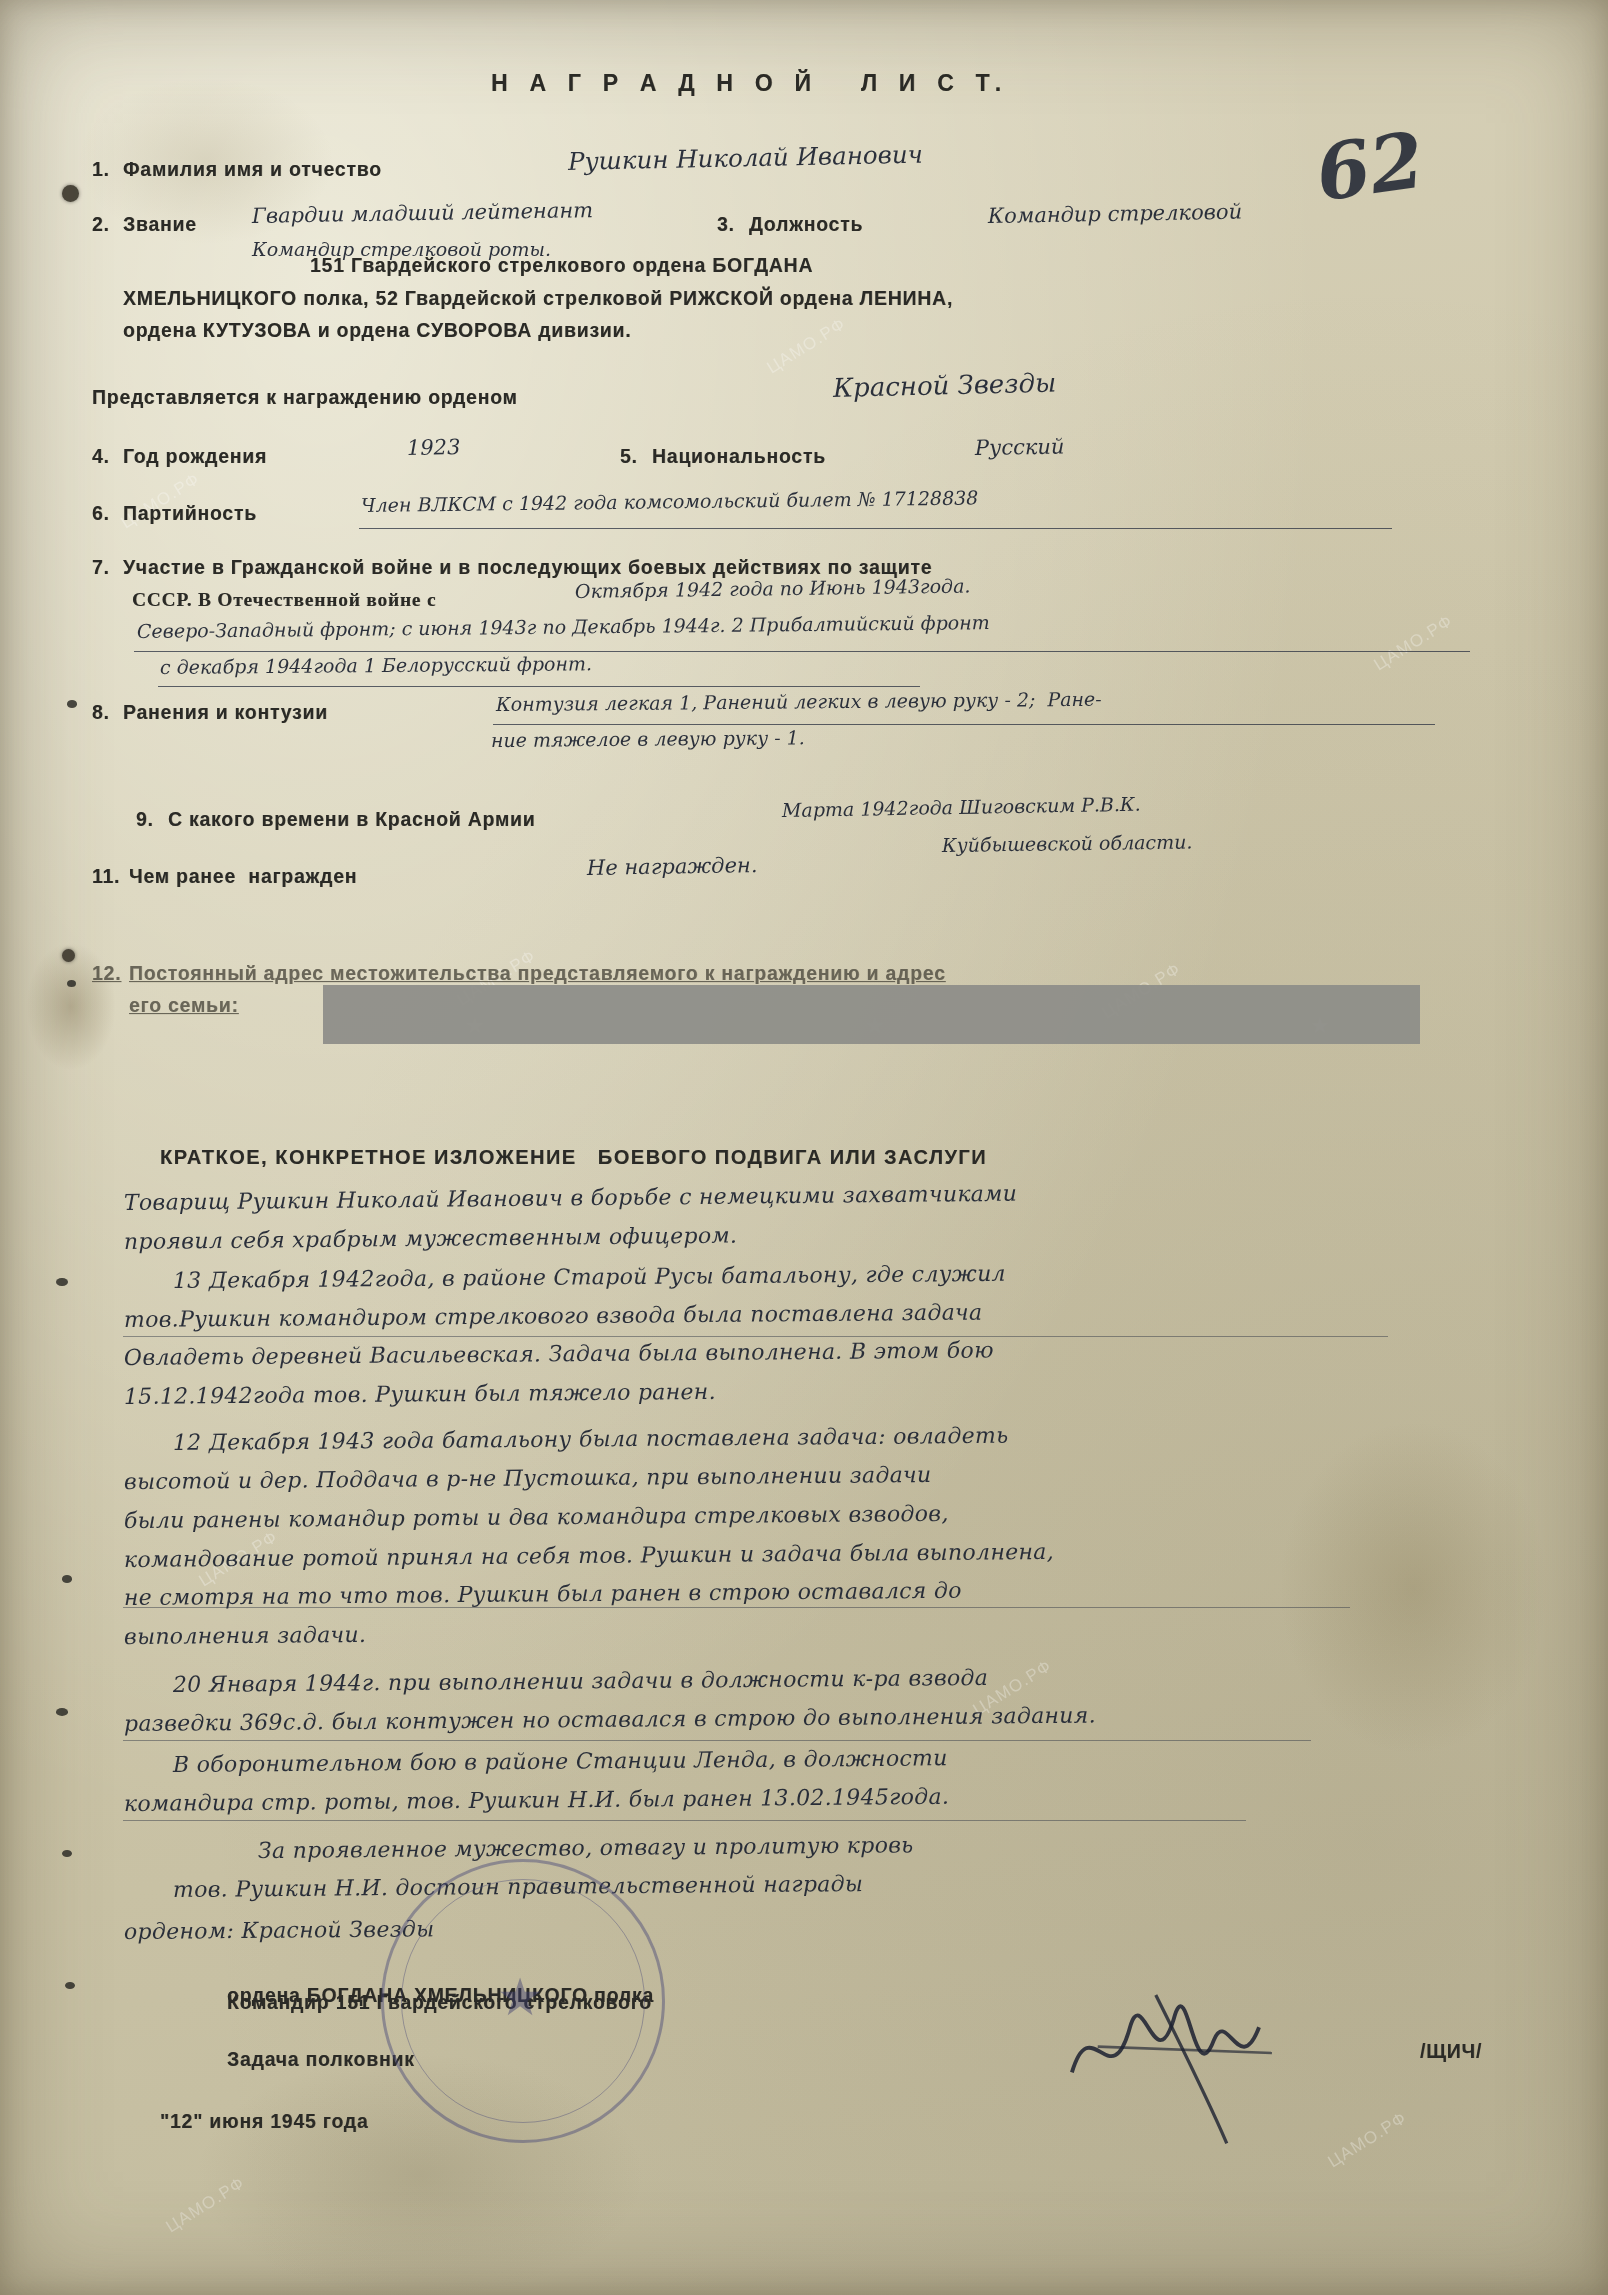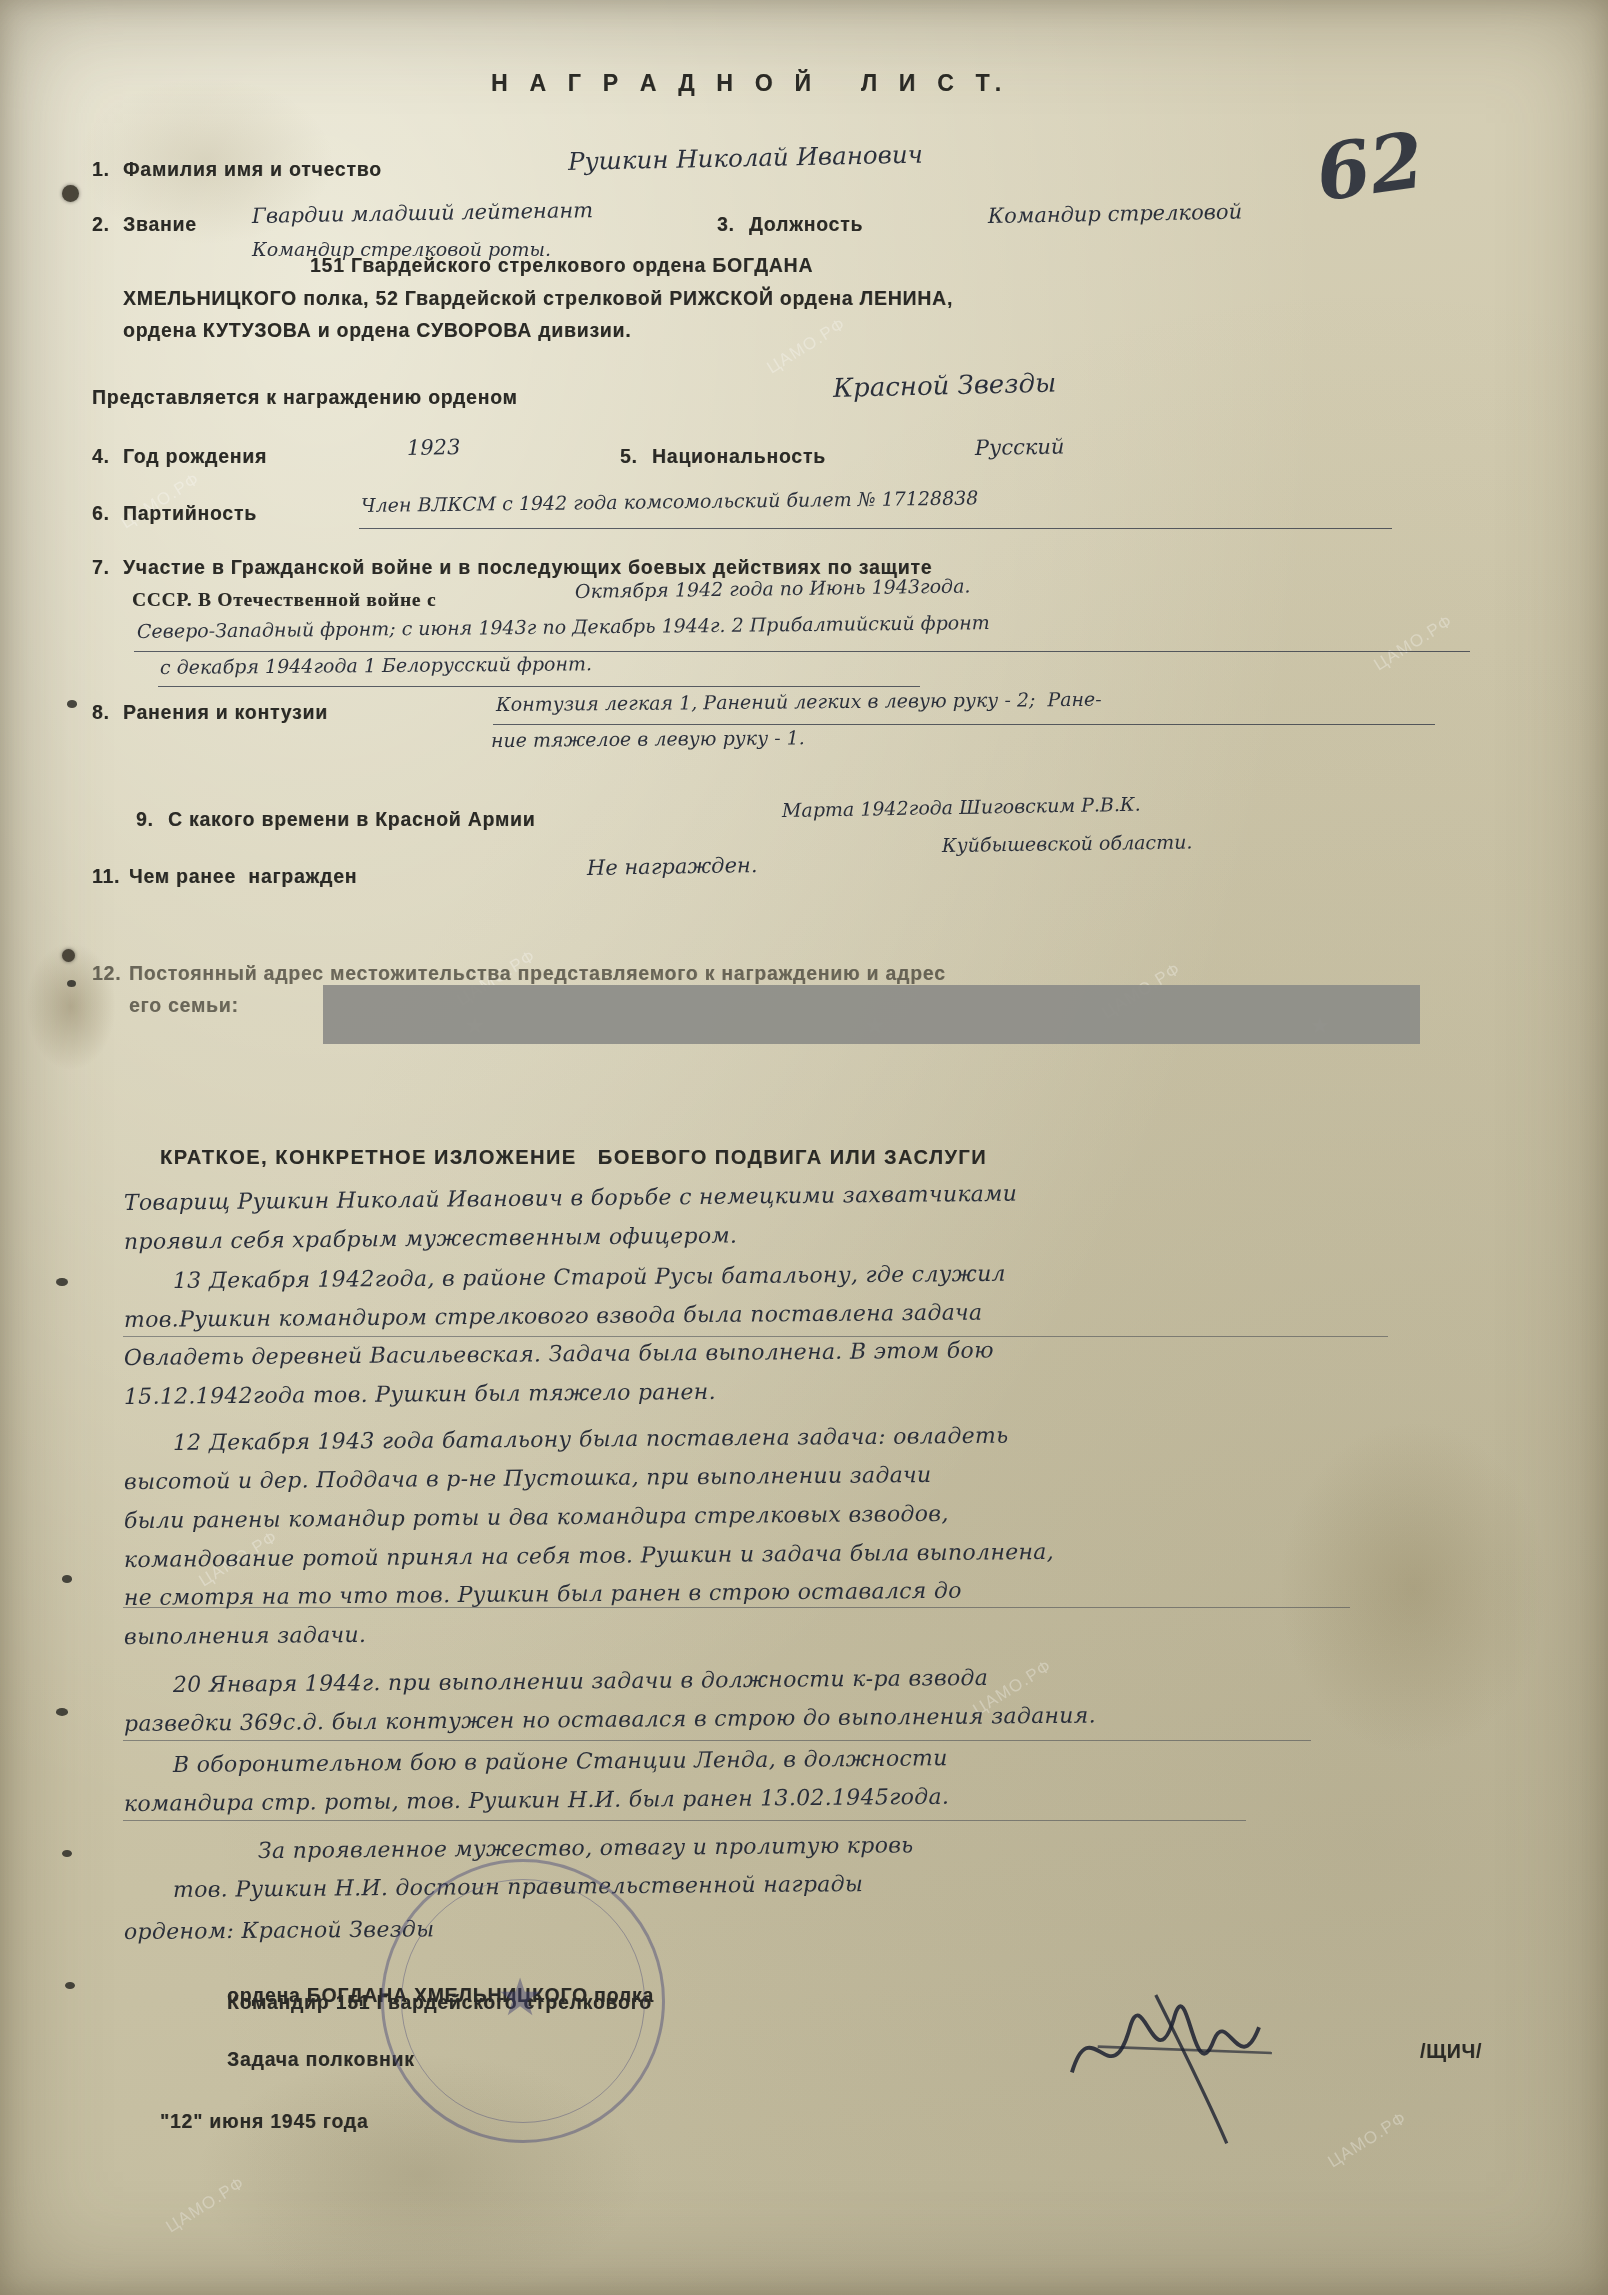--- a/index.html
+++ b/index.html
@@ -48,21 +48,21 @@
   .typed {
     position: absolute;
     color: #2a2a26;
     font-family: "Liberation Sans", sans-serif;
     font-weight: bold;
     font-size: 19.4px;
     letter-spacing: 0.8px;
     white-space: pre;
     text-shadow: 0.4px 0.3px 0 rgba(70,65,50,0.45);
   }
-  .typed.faded { color: #4a473c; opacity: 0.78; }
+  .typed.faded { color: #4a473c; opacity: 0.78; text-decoration: underline; }
   .typed.title {
     font-size: 23px;
     letter-spacing: 7.7px;
   }
   .typed.heading {
     font-size: 20px;
     letter-spacing: 1.5px;
   }
   
   .hand {

